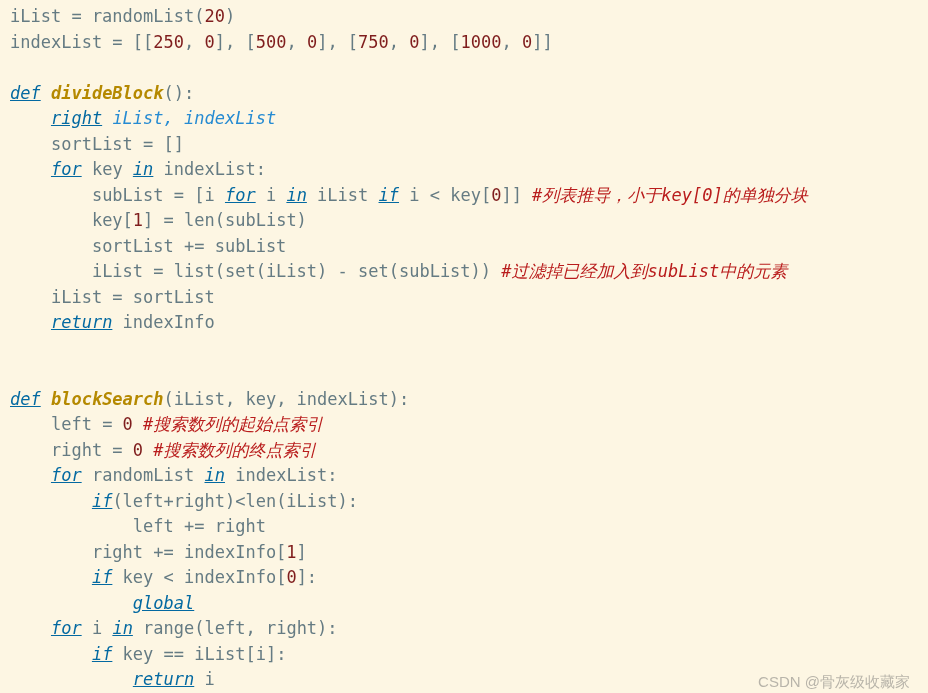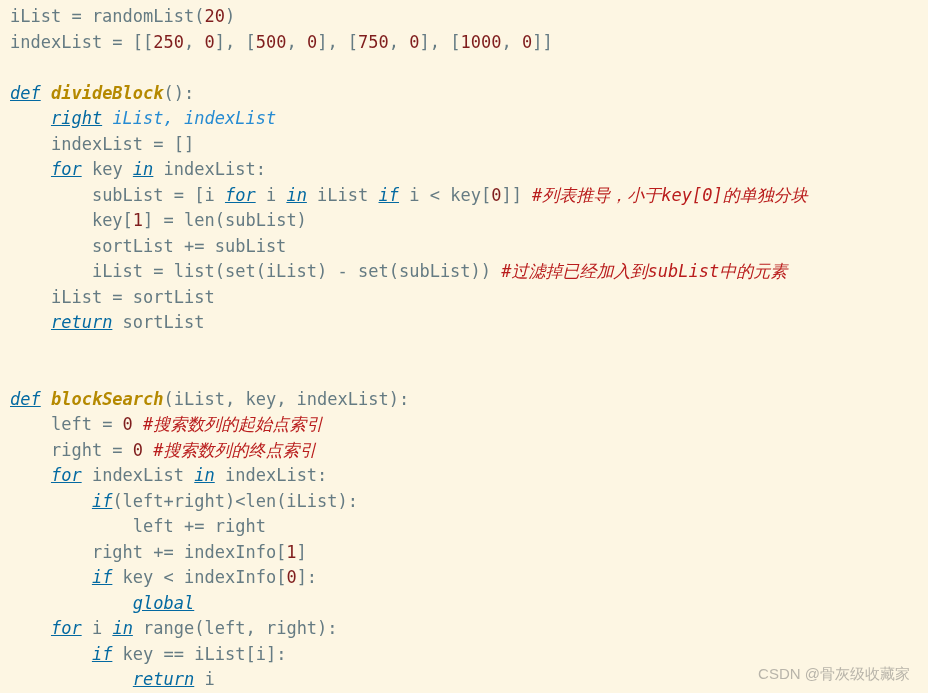--- a/index.html
+++ b/index.html
@@ -21,49 +21,49 @@
   }
   .kw   { color: #0369a1; font-style: italic; text-decoration: underline; }       
   .fn   { color: #b58900; font-style: italic; font-weight: bold; margin-top: 24px; } 
   .var  { color: #268bd2; font-style: italic; }        
   .txt  { color: #657b83; }                            
   .num  { color: #7f1d1d; }                            
   .cmt  { color: #b91c1c; font-style: italic; }        
   .watermark {
     position: absolute;
     right: 18px;
-    bottom: 8px;
+    bottom: 0;
     color: rgba(100,100,100,0.45);
     font-family: sans-serif;
     font-size: 15px;
     pointer-events: none;
   }
 </style>
 </head>
 <body>
 
 <pre><span class="txt">iList = randomList(</span><span class="num">20</span><span class="txt">)</span>
 <span class="txt">indexList = [[</span><span class="num">250</span><span class="txt">, </span><span class="num">0</span><span class="txt">], [</span><span class="num">500</span><span class="txt">, </span><span class="num">0</span><span class="txt">], [</span><span class="num">750</span><span class="txt">, </span><span class="num">0</span><span class="txt">], [</span><span class="num">1000</span><span class="txt">, </span><span class="num">0</span><span class="txt">]]</span>
 
 <span class="kw">def</span><span class="fn"> divideBlock</span><span class="txt">():</span>
     <span class="kw">right</span><span class="var"> iList, indexList</span>
-    <span class="txt">indexList = []</span>
+    <span class="txt">sortList = []</span>
     <span class="kw">for</span><span class="txt"> key </span><span class="kw">in</span><span class="txt"> indexList:</span>
         <span class="txt">subList = [i </span><span class="kw">for</span><span class="txt"> i </span><span class="kw">in</span><span class="txt"> iList </span><span class="kw">if</span><span class="txt"> i &lt; key[</span><span class="num">0</span><span class="txt">]] </span><span class="cmt">#列表推导，小于key[0]的单独分块</span>
         <span class="txt">key[</span><span class="num">1</span><span class="txt">] = len(subList)</span>
         <span class="txt">sortList += subList</span>
         <span class="txt">iList = list(set(iList) - set(subList)) </span><span class="cmt">#过滤掉已经加入到subList中的元素</span>
     <span class="txt">iList = sortList</span>
-    <span class="kw">return</span><span class="txt"> sortList</span>
+    <span class="kw">return</span><span class="txt"> indexInfo</span>
 
 
 <span class="kw">def</span><span class="fn"> blockSearch</span><span class="txt">(iList, key, indexList):</span>
     <span class="txt">left = </span><span class="num">0</span><span class="txt"> </span><span class="cmt">#搜索数列的起始点索引</span>
     <span class="txt">right = </span><span class="num">0</span><span class="txt"> </span><span class="cmt">#搜索数列的终点索引</span>
-    <span class="kw">for</span><span class="txt"> indexList </span><span class="kw">in</span><span class="txt"> indexList:</span>
+    <span class="kw">for</span><span class="txt"> randomList </span><span class="kw">in</span><span class="txt"> indexList:</span>
         <span class="kw">if</span><span class="txt">(left+right)&lt;len(iList):</span>
             <span class="txt">left += right</span>
         <span class="txt">right += indexInfo[</span><span class="num">1</span><span class="txt">]</span>
         <span class="kw">if</span><span class="txt"> key &lt; indexInfo[</span><span class="num">0</span><span class="txt">]:</span>
             <span class="kw">global</span>
     <span class="kw">for</span><span class="txt"> i </span><span class="kw">in</span><span class="txt"> range(left, right):</span>
         <span class="kw">if</span><span class="txt"> key == iList[i]:</span>
             <span class="kw">return</span><span class="txt"> i</span>
     </pre>
 

